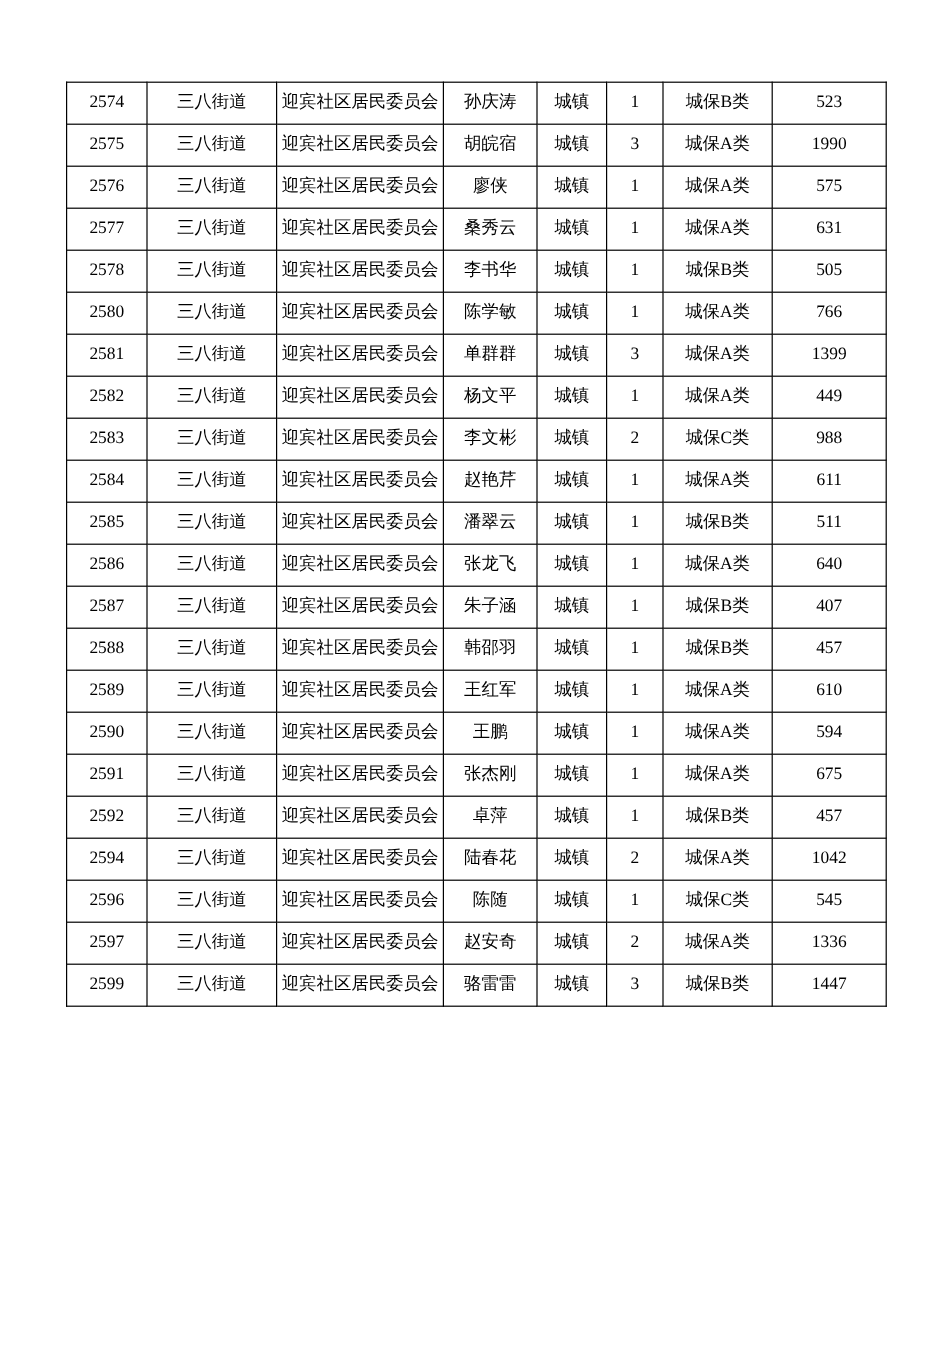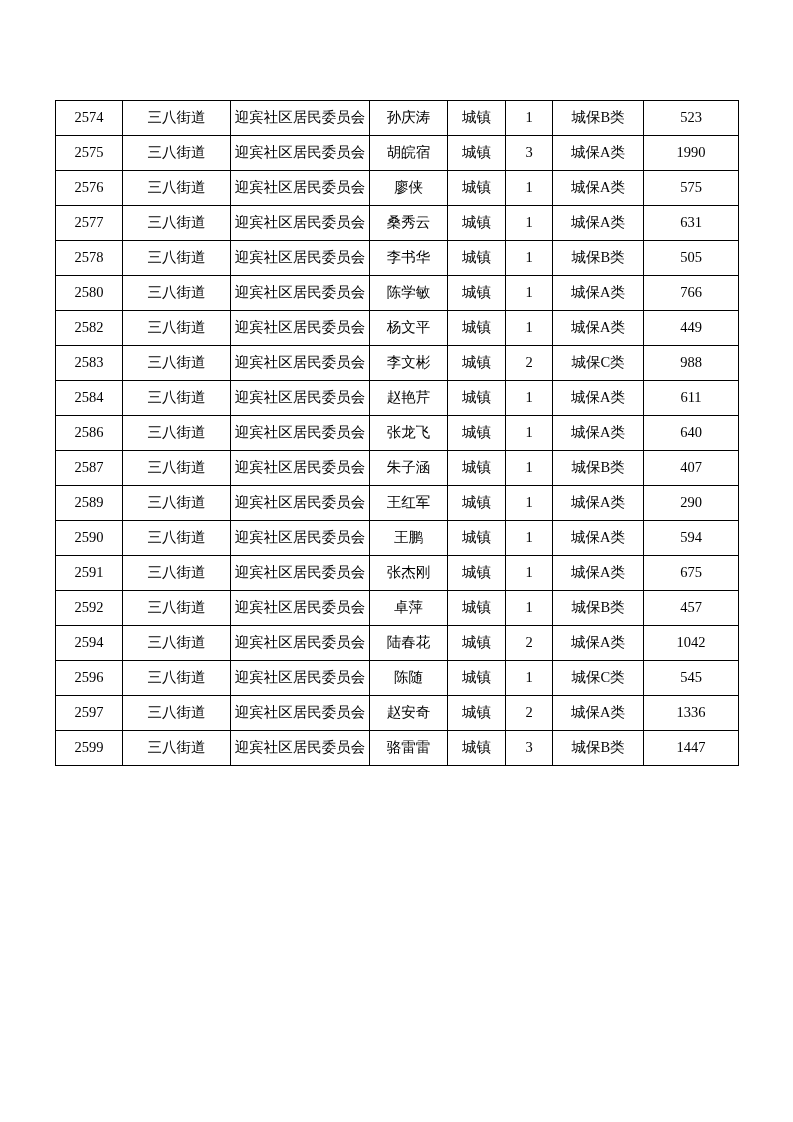--- a/index.html
+++ b/index.html
@@ -11,21 +11,21 @@
     width: 793px;
     height: 1122px;
     font-family: "Liberation Serif", "DejaVu Serif", serif;
     color: #000000;
   }
   .page {
     position: relative;
     width: 793px;
     height: 1122px;
     box-sizing: border-box;
-    padding: 100px 55px 0 55px;
+    padding: 68px 55px 0 55px;
   }
   table.data-table {
     border-collapse: collapse;
     table-layout: fixed;
     width: 683px;
     margin: 0;
   }
   table.data-table td {
     border: 1px solid #000000;
     text-align: center;
@@ -116,20 +116,30 @@
           <td>2580</td>
           <td>三八街道</td>
           <td>迎宾社区居民委员会</td>
           <td>陈学敏</td>
           <td>城镇</td>
           <td>1</td>
           <td>城保A类</td>
           <td>766</td>
         </tr>
         <tr>
+          <td>2581</td>
+          <td>三八街道</td>
+          <td>迎宾社区居民委员会</td>
+          <td>单群群</td>
+          <td>城镇</td>
+          <td>3</td>
+          <td>城保A类</td>
+          <td>1399</td>
+        </tr>
+        <tr>
           <td>2582</td>
           <td>三八街道</td>
           <td>迎宾社区居民委员会</td>
           <td>杨文平</td>
           <td>城镇</td>
           <td>1</td>
           <td>城保A类</td>
           <td>449</td>
         </tr>
         <tr>
@@ -146,48 +156,68 @@
           <td>2584</td>
           <td>三八街道</td>
           <td>迎宾社区居民委员会</td>
           <td>赵艳芹</td>
           <td>城镇</td>
           <td>1</td>
           <td>城保A类</td>
           <td>611</td>
         </tr>
         <tr>
+          <td>2585</td>
+          <td>三八街道</td>
+          <td>迎宾社区居民委员会</td>
+          <td>潘翠云</td>
+          <td>城镇</td>
+          <td>1</td>
+          <td>城保B类</td>
+          <td>511</td>
+        </tr>
+        <tr>
           <td>2586</td>
           <td>三八街道</td>
           <td>迎宾社区居民委员会</td>
           <td>张龙飞</td>
           <td>城镇</td>
           <td>1</td>
           <td>城保A类</td>
           <td>640</td>
         </tr>
         <tr>
           <td>2587</td>
           <td>三八街道</td>
           <td>迎宾社区居民委员会</td>
           <td>朱子涵</td>
           <td>城镇</td>
           <td>1</td>
           <td>城保B类</td>
           <td>407</td>
         </tr>
         <tr>
+          <td>2588</td>
+          <td>三八街道</td>
+          <td>迎宾社区居民委员会</td>
+          <td>韩邵羽</td>
+          <td>城镇</td>
+          <td>1</td>
+          <td>城保B类</td>
+          <td>457</td>
+        </tr>
+        <tr>
           <td>2589</td>
           <td>三八街道</td>
           <td>迎宾社区居民委员会</td>
           <td>王红军</td>
           <td>城镇</td>
           <td>1</td>
           <td>城保A类</td>
-          <td>290</td>
+          <td>610</td>
         </tr>
         <tr>
           <td>2590</td>
           <td>三八街道</td>
           <td>迎宾社区居民委员会</td>
           <td>王鹏</td>
           <td>城镇</td>
           <td>1</td>
           <td>城保A类</td>
           <td>594</td>

